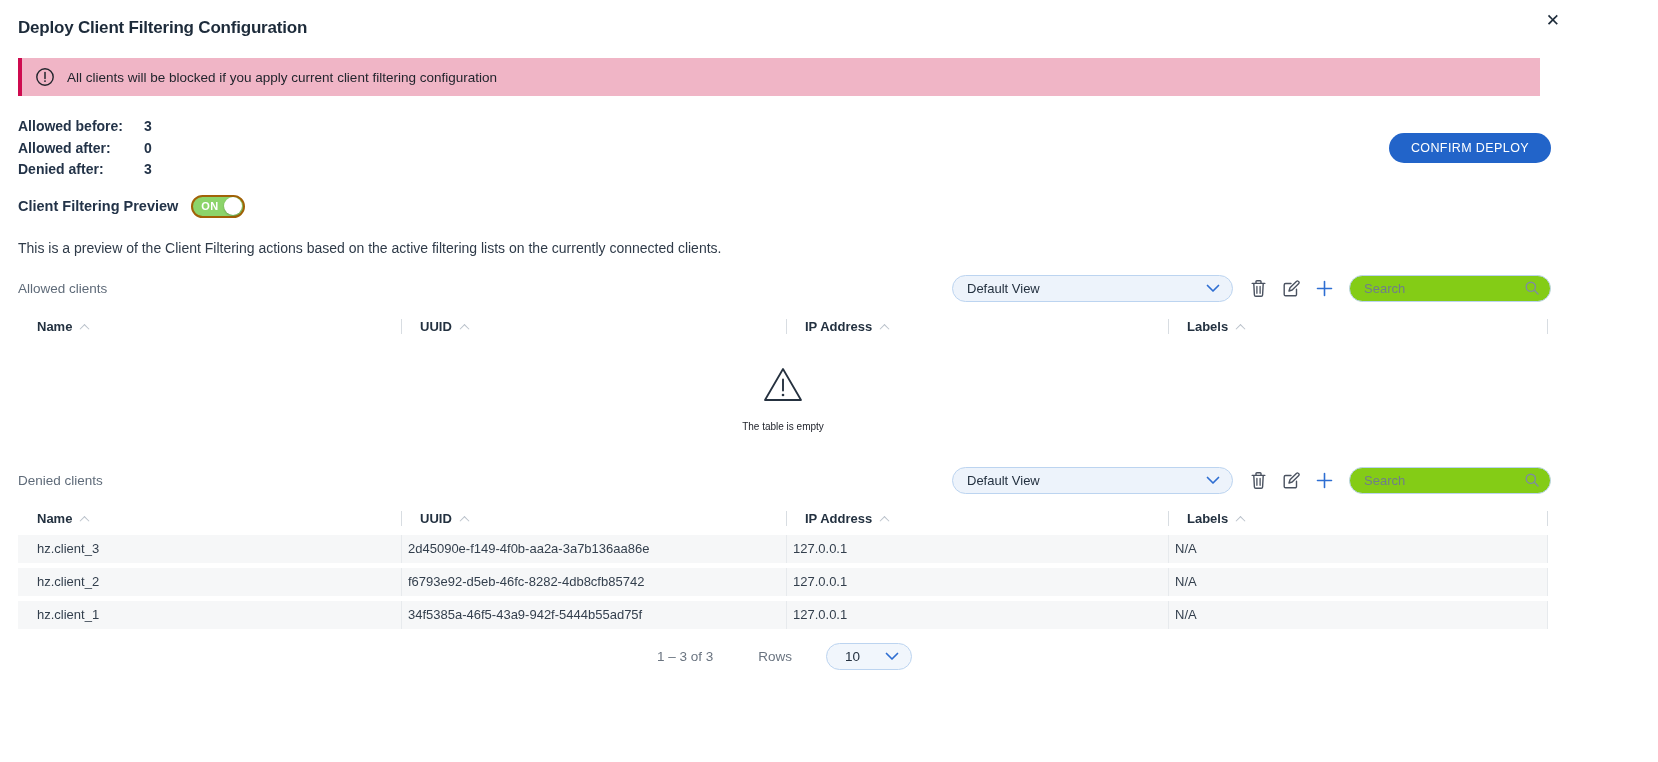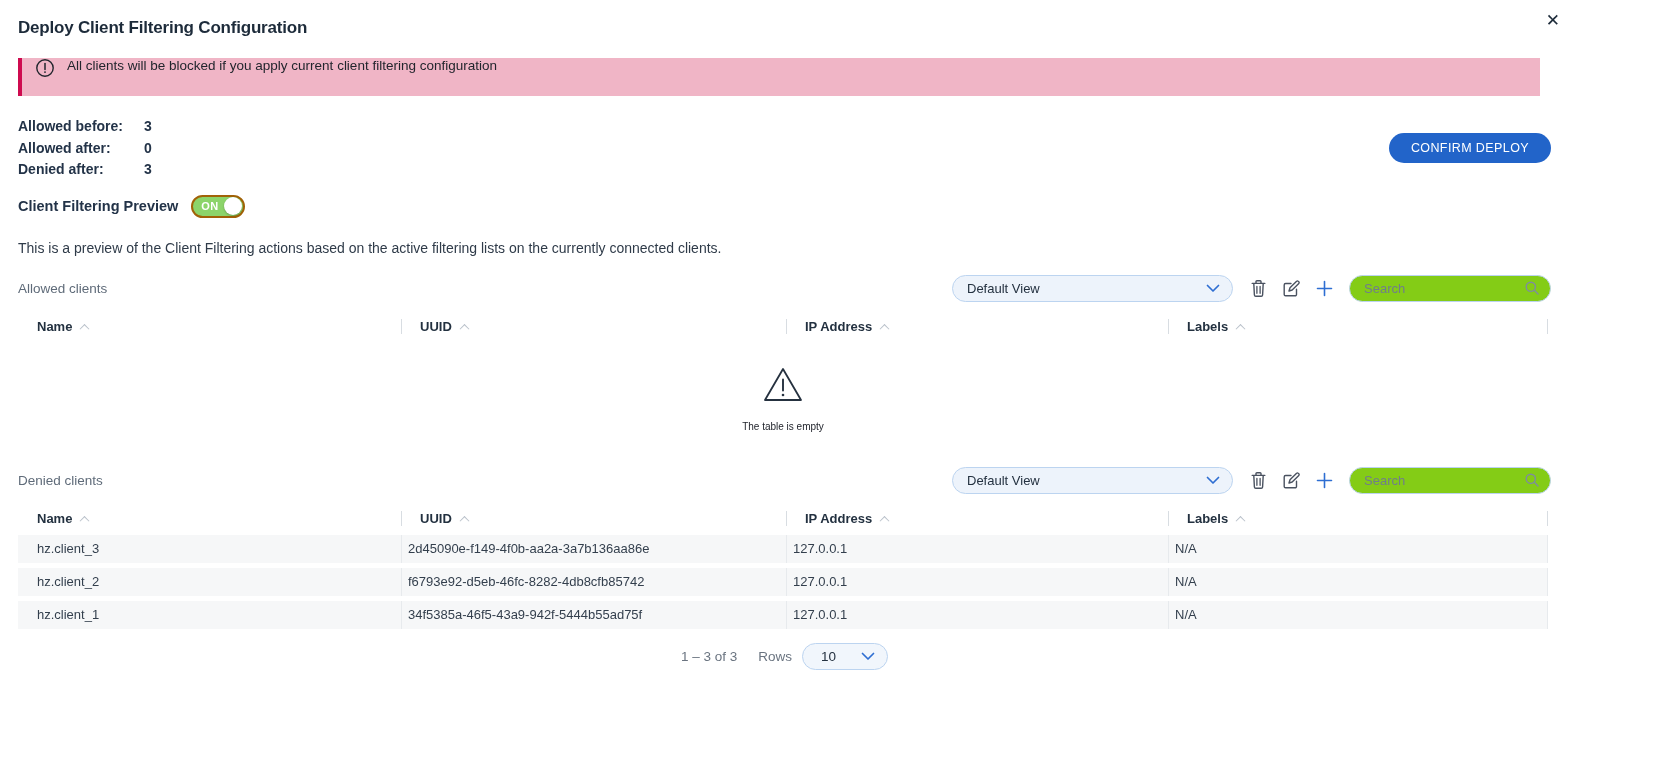--- a/index.html
+++ b/index.html
@@ -4,21 +4,21 @@
 <style>
   * { box-sizing: border-box; margin: 0; padding: 0; }
   html,body { width: 1658px; height: 762px; background: #ffffff; overflow: hidden;
     font-family: "Liberation Sans", "DejaVu Sans", sans-serif; color: #243140; }
   .dialog { position: relative; width: 1566px; padding: 16px 16px 0 18px; }
   .dialog-title { font-size: 17px; font-weight: 600; letter-spacing: -0.2px; color: #1d2b3a; margin-top: 2px; }
   .close-btn { position: absolute; top: 8px; right: 2px; background: none; border: none;
     font-size: 17px; color: #1d2b3a; cursor: pointer; line-height: 1; padding: 4px; font-weight: 400; }
 
   .banner { margin-top: 20px; height: 38px; width: 1522px; background: #f0b5c6;
-    border-left: 4px solid #ce0b4f; display: flex; align-items: flex-start; padding-left: 13px; }
+    border-left: 4px solid #ce0b4f; display: flex; align-items: center; padding-left: 13px; }
   .banner-text { font-size: 13.5px; color: #22252d; margin-left: 12px; }
 
   .stats-row { margin-top: 20px; width: 1533px; display: flex; align-items: center; }
   .stats { display: flex; flex-direction: column; }
   .stat-line { display: flex; font-size: 14px; font-weight: 700; color: #233348; line-height: 21.5px; }
   .stat-label { width: 126px; }
   .stat-value { font-weight: 600; }
   .confirm-btn { margin-left: auto; height: 30px; padding: 8px 22px; background: #2264c9; color: #fff;
     border: none; border-radius: 16px; font-size: 12.5px; letter-spacing: 0.4px; cursor: pointer;
     font-family: inherit; }
@@ -68,21 +68,21 @@
     border-top: 1.6px solid #b9c1ca; transform: rotate(45deg) translate(1px,1px); margin-left: 9px; }
   td.cell { background: #f6f7f8; font-size: 13px; color: #333f4d; padding: 6.5px 0 6.5px 19px;
     white-space: nowrap; overflow: hidden; }
   td.cell + td.cell { border-left: 1px solid #e7eaed; padding-left: 6px; }
   td.cell:last-child { border-right: 1px solid #e7eaed; }
 
   .empty-state { width: 1530px; text-align: center; padding: 23px 0 12px 0; }
   .empty-text { margin-top: 13px; font-size: 10px; color: #22252d; }
 
   .pagination { width: 1533px; margin-top: 9px; display: flex; align-items: center; justify-content: center;
-    padding-bottom: 10px; }
+    padding-bottom: 10px; gap: 24px; }
   .page-range { font-size: 13.5px; color: #6a7480; }
   .rows-label { font-size: 13.5px; color: #6a7480; margin-left: 21px; }
   .rows-select { margin-left: 10px; width: 86px; padding: 0 12px 0 18px; background: #f1f6fc; }
   .rows-select span { font-size: 13.5px; color: #243140; }
 </style>
 </head>
 <body>
 
 <div class="dialog">
 

